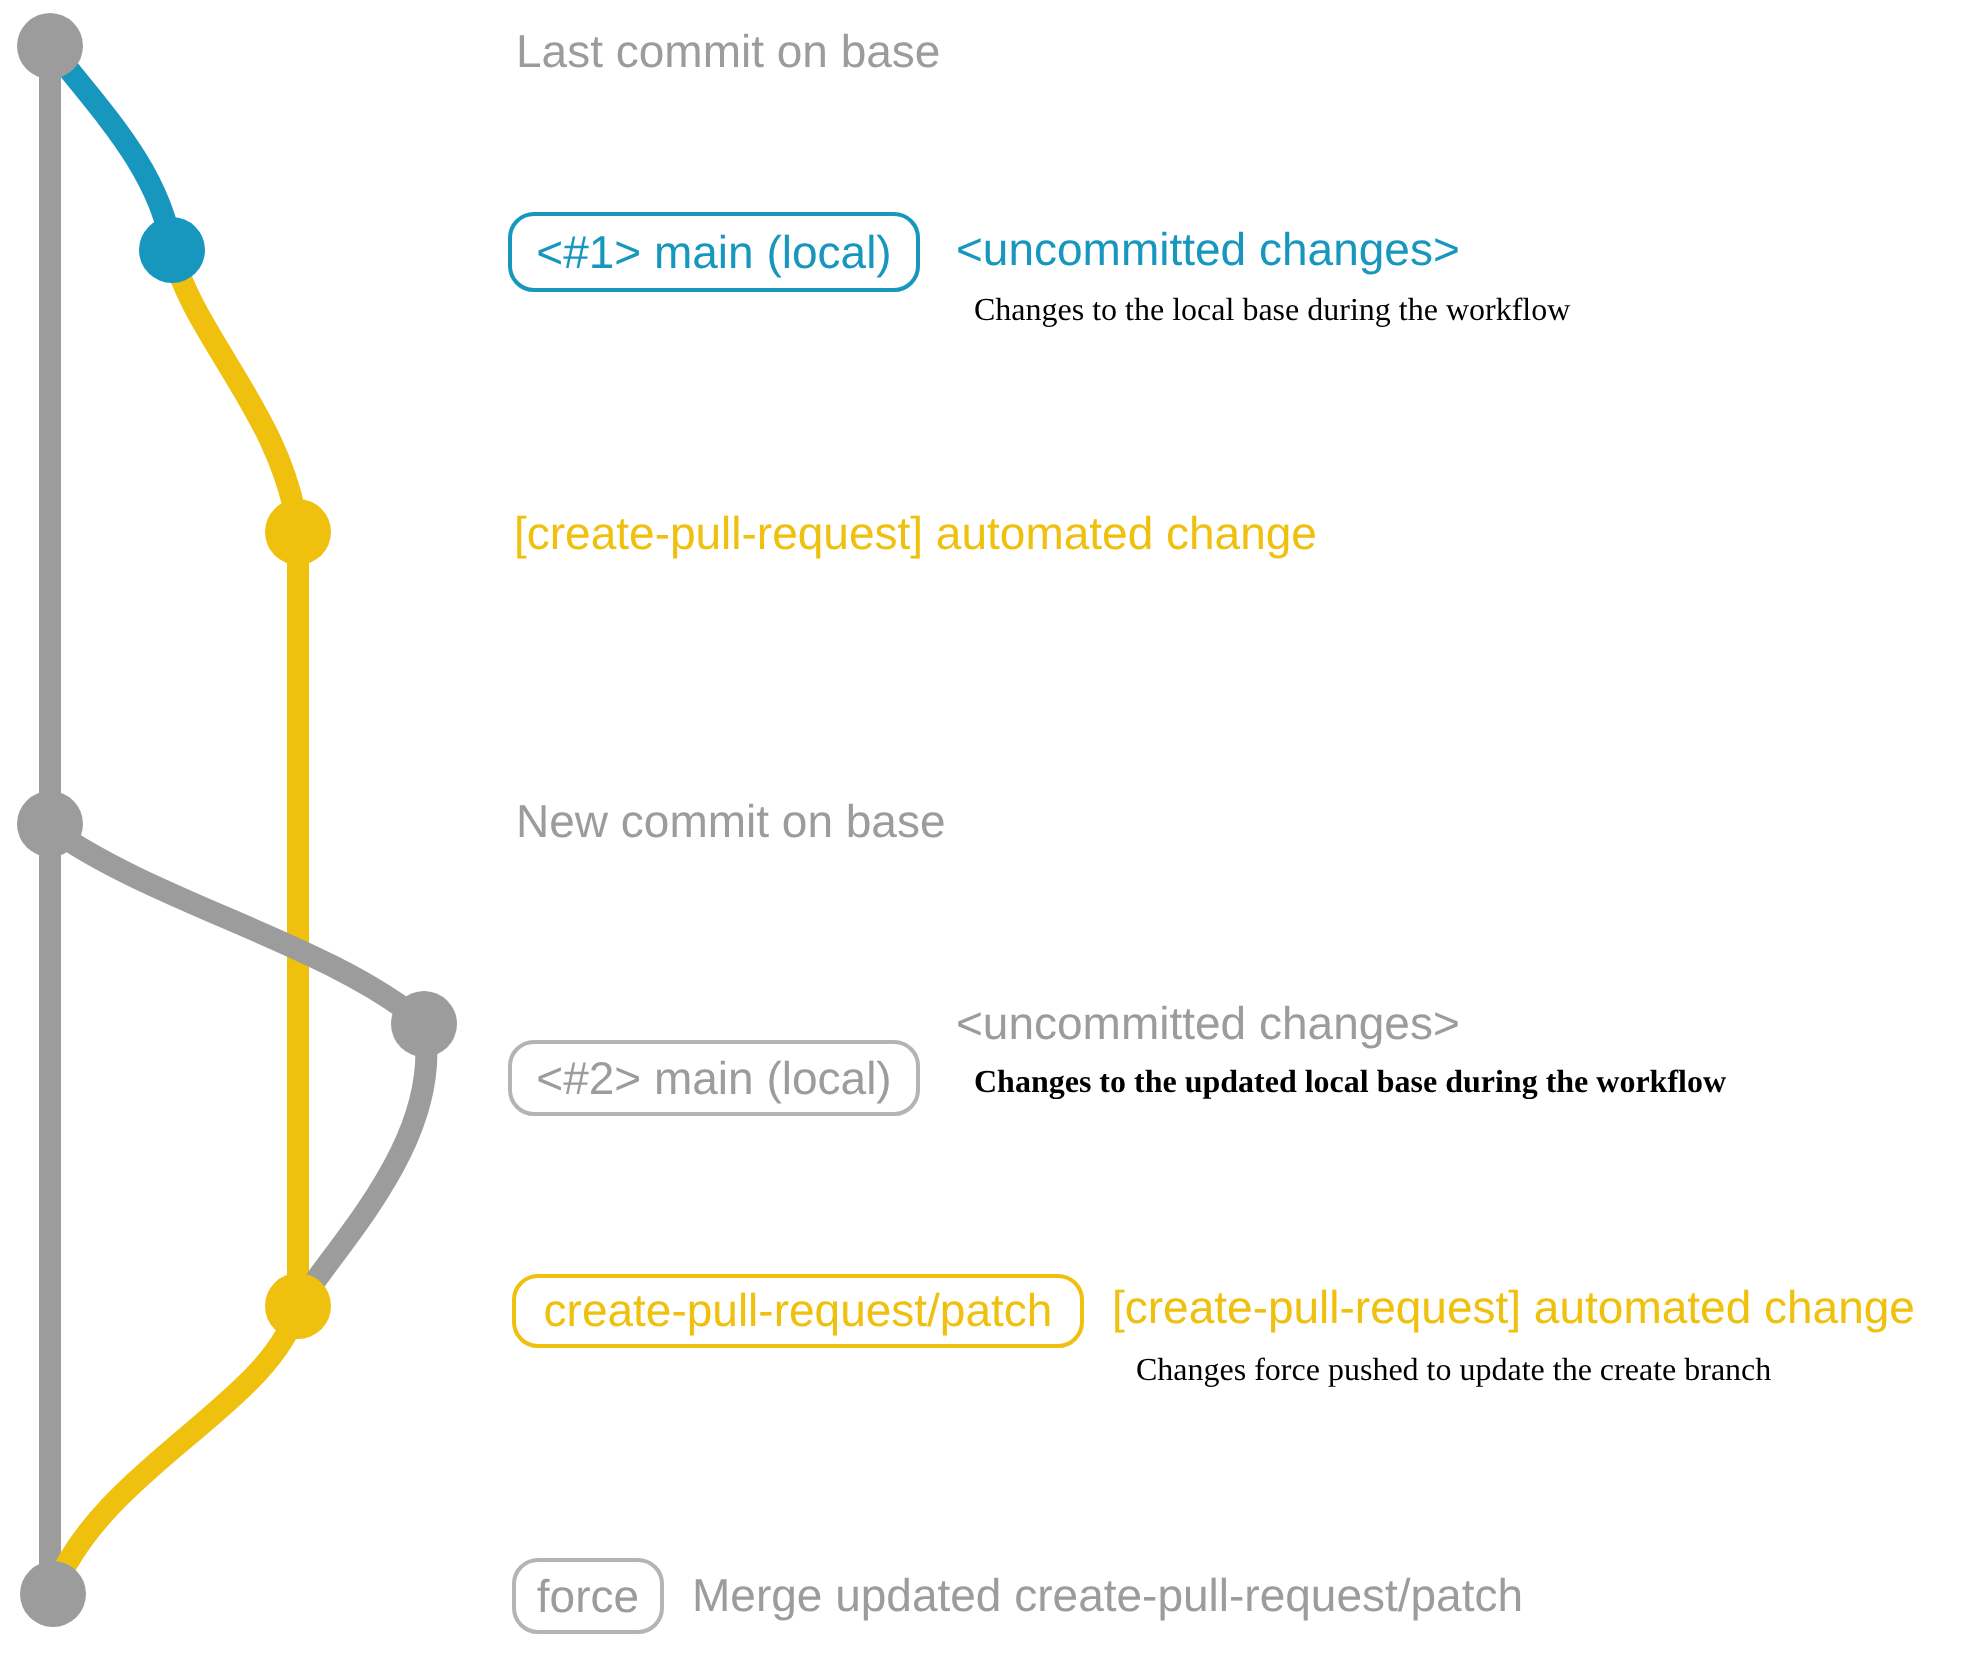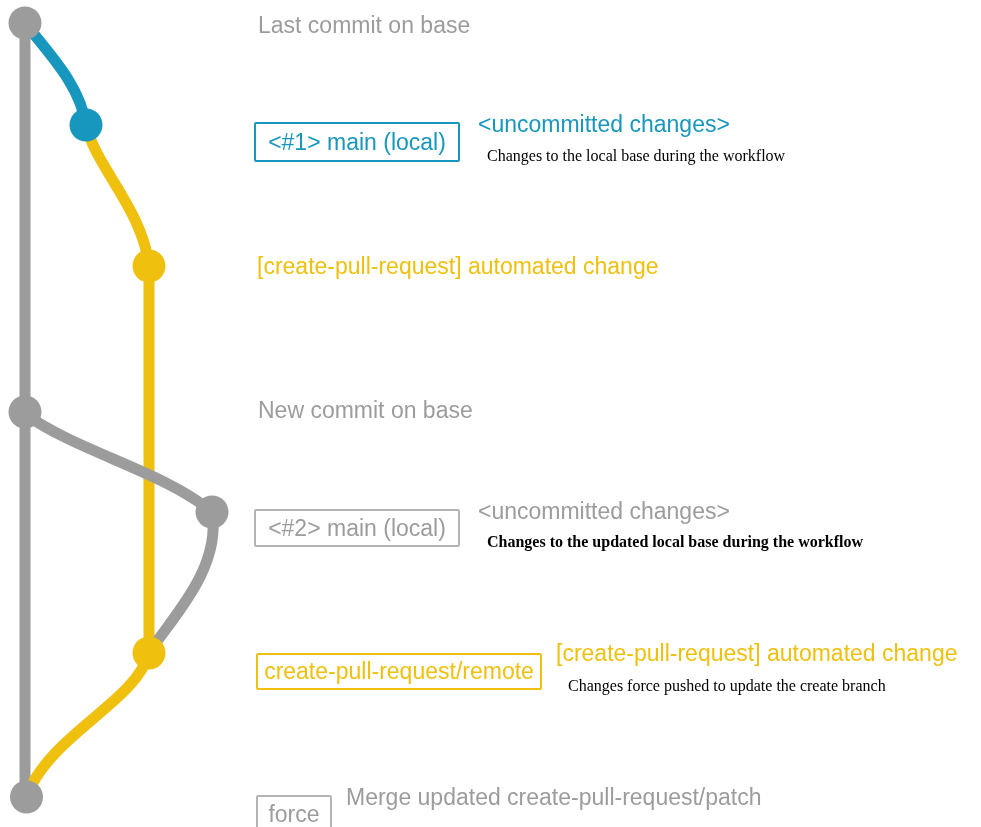--- a/index.html
+++ b/index.html
@@ -47,26 +47,25 @@
     font-size: 16px;
     color: var(--black);
   }
 
   .badge {
     position: absolute;
     box-sizing: border-box;
     display: flex;
     align-items: center;
     justify-content: center;
-    border-radius: 2px;
+    border-radius: 13px;
     border: 2px solid;
     font-size: 23px;
     white-space: nowrap;
     background: transparent;
-    margin-top: 16px;
   }
   .badge.blue   { border-color: var(--blue);   color: var(--blue); }
   .badge.yellow { border-color: var(--yellow); color: var(--yellow); }
   .badge.gray   { border-color: var(--gray-border); color: var(--gray); }
 </style>
 </head>
 <body>
 
 <div id="stage">
 
@@ -98,28 +97,28 @@
   <div class="badge blue" style="left:254px; top:106px; width:206px; height:40px;">
     <span>&lt;#1&gt; main (local)</span>
   </div>
   <div class="lbl blue" style="left:478px; top:125px;">&lt;uncommitted changes&gt;</div>
   <div class="caption" style="left:487px; top:156px;">Changes to the local base during the workflow</div>
 
   <div class="lbl yellow" style="left:257px; top:267px;">[create-pull-request] automated change</div>
 
   <div class="lbl gray" style="left:258px; top:411px;">New commit on base</div>
 
-  <div class="badge gray" style="left:254px; top:493px; width:206px; height:38px;">
+  <div class="badge gray" style="left:254px; top:520px; width:206px; height:38px;">
     <span>&lt;#2&gt; main (local)</span>
   </div>
   <div class="lbl gray" style="left:478px; top:512px;">&lt;uncommitted changes&gt;</div>
   <div class="caption" style="left:487px; top:542px;font-weight:bold;">Changes to the updated local base during the workflow</div>
 
   <div class="badge yellow" style="left:256px; top:637px; width:286px; height:37px;">
-    <span>create-pull-request/remote</span>
+    <span>create-pull-request/patch</span>
   </div>
   <div class="lbl yellow" style="left:556px; top:654px;">[create-pull-request] automated change</div>
   <div class="caption" style="left:568px; top:686px;">Changes force pushed to update the create branch</div>
 
   <div class="badge gray" style="left:256px; top:779px; width:76px; height:38px;">
     <span>force</span>
   </div>
   <div class="lbl gray" style="left:346px; top:798px;">Merge updated create-pull-request/patch</div>
 
 </div>

